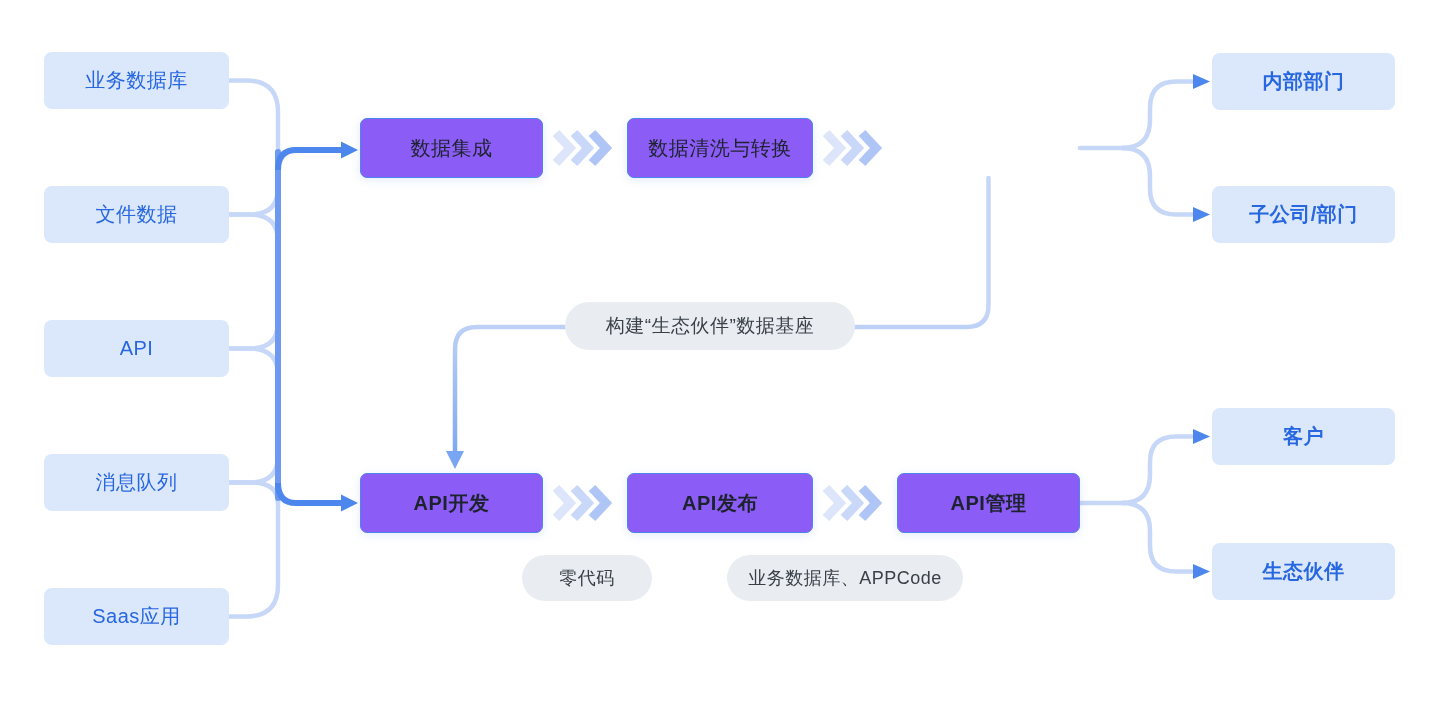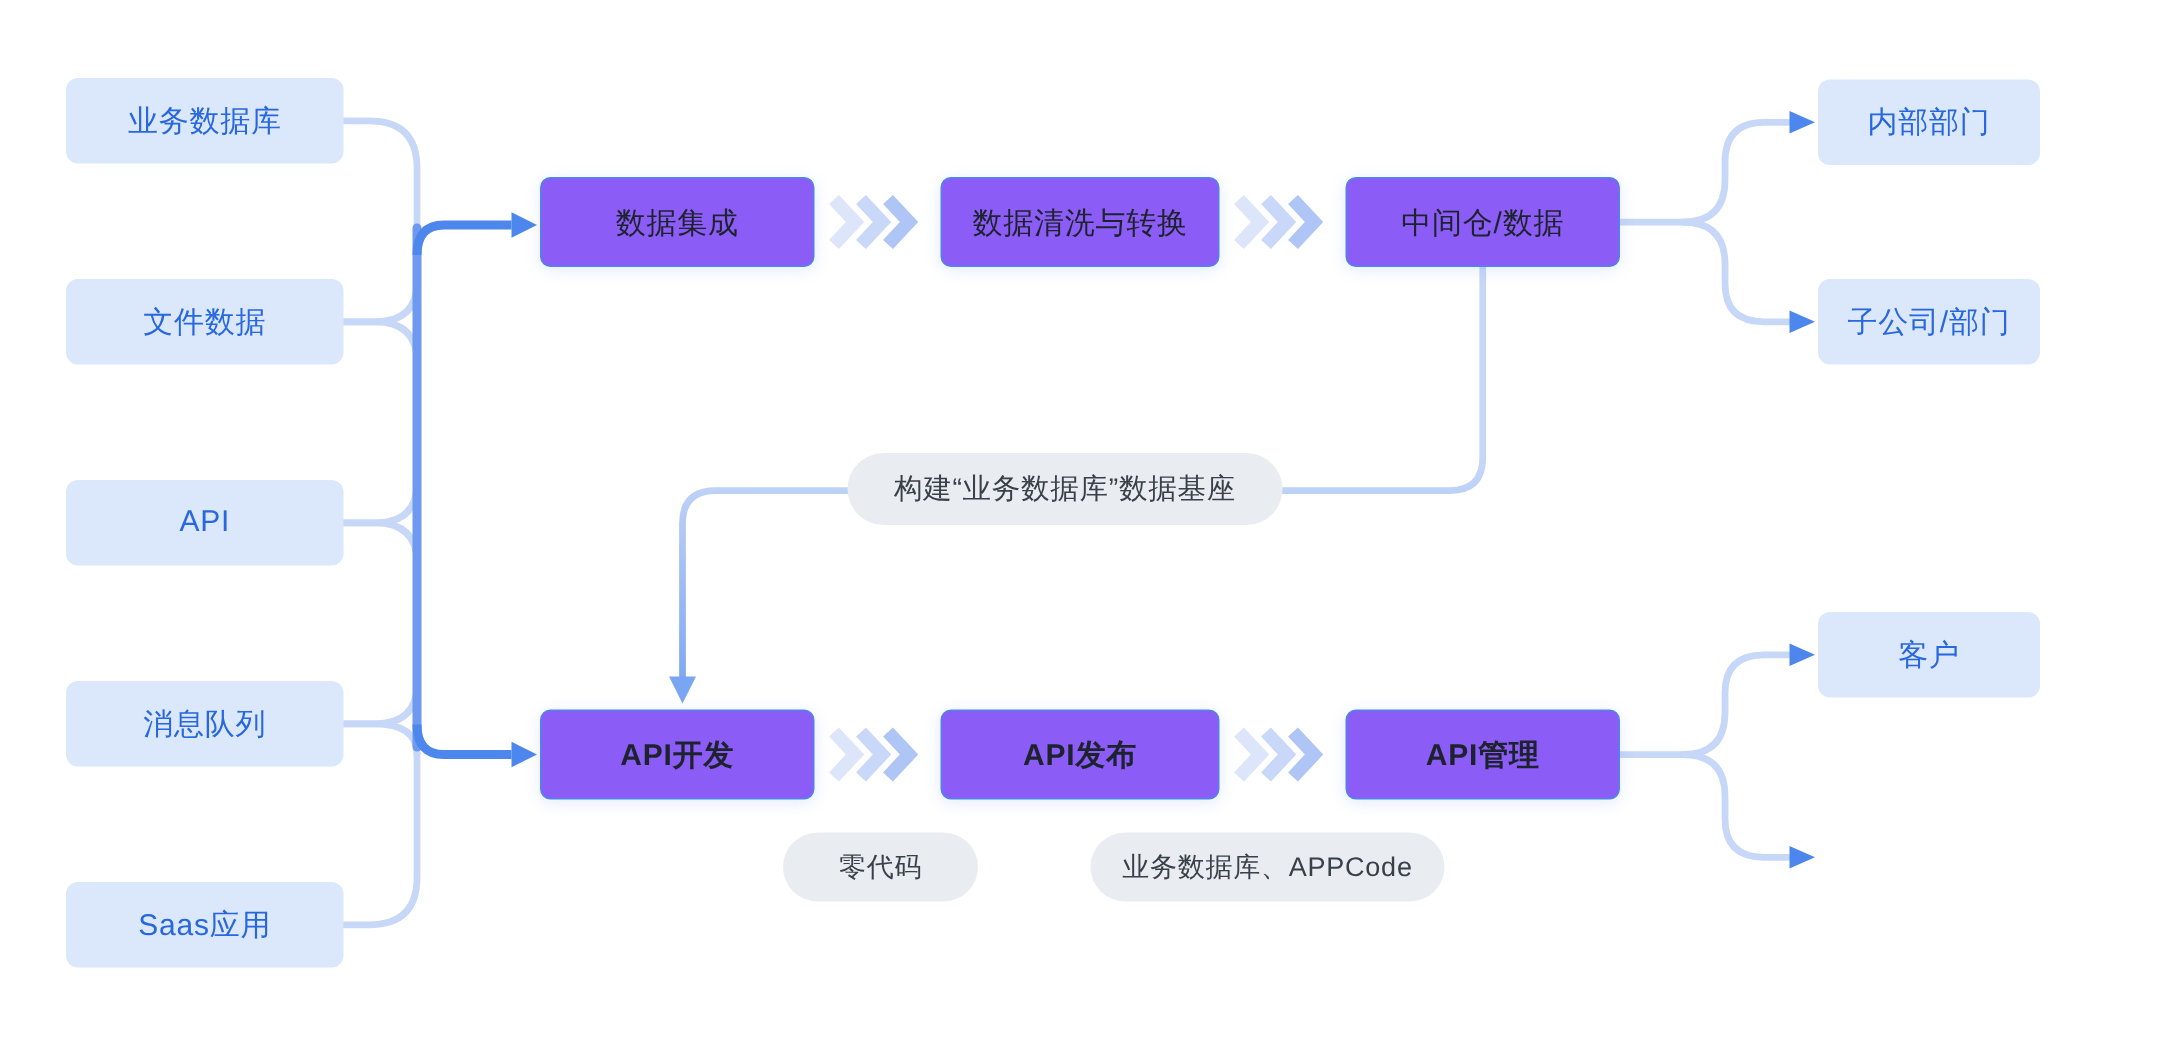--- a/index.html
+++ b/index.html
@@ -21,21 +21,21 @@
   html,body{width:1440px;height:704px;overflow:hidden;background:#ffffff;
     font-family:"Liberation Sans","DejaVu Sans",sans-serif;}
   #stage{position:relative;width:1440px;height:704px;background:#ffffff;}
   #flow-svg{position:absolute;left:0;top:0;z-index:1;}
 
   .box{position:absolute;z-index:2;display:flex;align-items:center;justify-content:center;
     text-align:right;white-space:nowrap;}
   .src,.dst{width:185px;height:57px;background:var(--box-fill);border-radius:8px;
     color:var(--box-text);font-size:20px;font-weight:500;letter-spacing:.5px;}
   .src{left:44px;}
-  .dst{left:1212px;width:148px;}
+  .dst{left:1212px;width:183px;font-weight:bold;}
   .node{height:60px;background:#8b5cf6;border:1.5px solid var(--node-border);border-radius:7px;
     color:var(--node-text);font-size:20px;font-weight:500;letter-spacing:.5px;
     box-shadow:0 2px 10px rgba(74,131,234,.16);}
   .row-top{top:118px;}
   .row-bottom{top:473px;font-weight:bold;}
   .col1{left:360px;width:183px;}
   .col2{left:627px;width:186px;}
   .col3{left:897px;width:183px;}
   .pill{background:var(--pill-bg);border-radius:24px;color:var(--pill-text);
     font-size:19px;font-weight:500;letter-spacing:.5px;}
@@ -129,27 +129,27 @@
   </svg>
 
   <div class="box src" style="top:52px">业务数据库</div>
   <div class="box src" style="top:186px">文件数据</div>
   <div class="box src" style="top:320px">API</div>
   <div class="box src" style="top:454px">消息队列</div>
   <div class="box src" style="top:588px">Saas应用</div>
 
   <div class="box node row-top col1">数据集成</div>
   <div class="box node row-top col2">数据清洗与转换</div>
-  <div class="box node row-top col3">中间仓/数据</div>
 
   <div class="box node row-bottom col1">API开发</div>
   <div class="box node row-bottom col2">API发布</div>
   <div class="box node row-bottom col3">API管理</div>
 
   <div class="box dst" style="top:53px">内部部门</div>
   <div class="box dst" style="top:186px">子公司/部门</div>
   <div class="box dst" style="top:408px">客户</div>
+  <div class="box dst" style="top:543px">生态伙伴</div>
 
-  <div class="box pill" style="left:565px;top:302px;width:290px;height:48px;">构建“业务数据库”数据基座</div>
+  <div class="box pill" style="left:565px;top:302px;width:290px;height:48px;">构建“生态伙伴”数据基座</div>
   <div class="box pill" style="left:522px;top:555px;width:130px;height:46px;font-size:18px;">零代码</div>
   <div class="box pill" style="left:727px;top:555px;width:236px;height:46px;font-size:18px;">业务数据库、APPCode</div>
 
 </div>
 
 </body></html>

